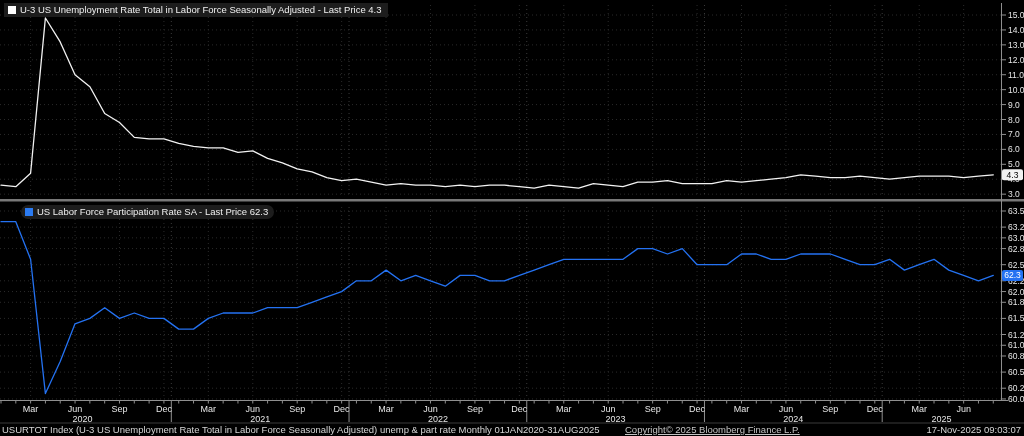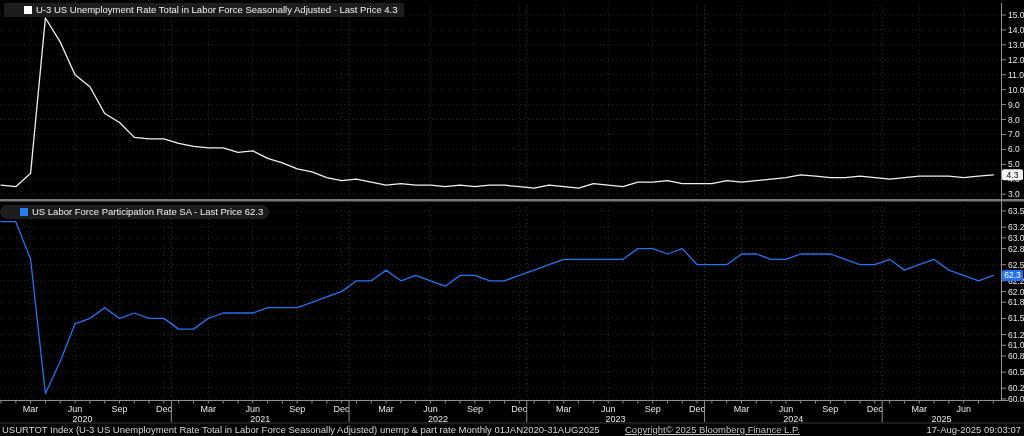--- a/index.html
+++ b/index.html
@@ -1,22 +1,22 @@
 <!DOCTYPE html>
 <html><head>
 <meta charset="utf-8">
 <style>
   html,body{margin:0;padding:0;background:#000;}
   .screen{position:relative;width:1024px;height:436px;background:#000;overflow:hidden;
           font-family:"Liberation Sans",sans-serif;}
   #chart-svg{position:absolute;left:0;top:0;}
   .legend{position:absolute;display:flex;align-items:center;gap:4px;background:#1d1d1d;
-          padding:1px 6px 2px 20px;font-size:9.5px;color:#f0f0f0;white-space:nowrap;z-index:3;}
+          padding:1px 6px 2px 4px;font-size:9.5px;color:#f0f0f0;white-space:nowrap;z-index:3;}
   #legend1{left:4px;top:3px;}
-  #legend2{left:0;top:205px;border-radius:7px;}
+  #legend2{left:21px;top:205px;border-radius:7px;}
   .swatch{display:inline-block;width:8px;height:8px;}
   .statusbar{position:absolute;left:0;right:0;bottom:0;height:13px;font-size:9.5px;
              color:#d6d6d6;z-index:3;border-radius:6px;}
   .sb-left{position:absolute;left:2px;bottom:1px;white-space:nowrap;}
   .sb-center{position:absolute;left:625px;bottom:1px;white-space:nowrap;color:#c4c4c4;text-decoration:underline;}
   .sb-right{position:absolute;right:3px;bottom:1px;white-space:nowrap;}
 </style>
 </head>
 <body>
 
@@ -281,16 +281,16 @@
   </div>
 
   <div class="legend" id="legend2">
     <span class="swatch" id="swatch2" style="background: rgb(43, 123, 242);"></span>
     <span>US Labor Force Participation Rate SA - Last Price 62.3</span>
   </div>
 
   <div class="statusbar">
     <span class="sb-left">USURTOT Index (U-3 US Unemployment Rate Total in Labor Force Seasonally Adjusted) unemp &amp; part rate Monthly 01JAN2020-31AUG2025</span>
     <span class="sb-center">Copyright© 2025 Bloomberg Finance L.P.</span>
-    <span class="sb-right">17-Aug-2025 09:03:07</span>
+    <span class="sb-right">17-Nov-2025 09:03:07</span>
   </div>
 
 </div>
 
 </body></html>

